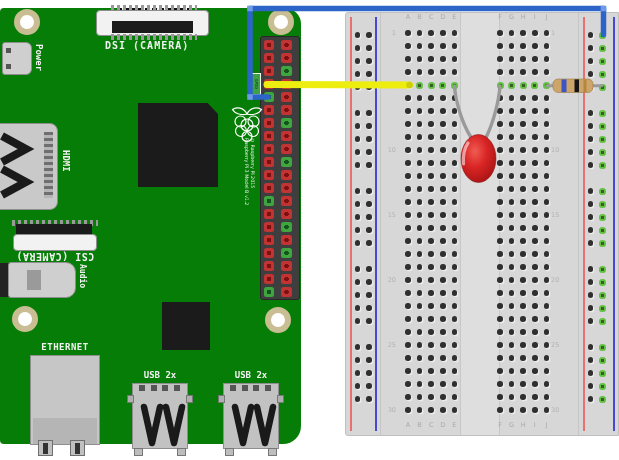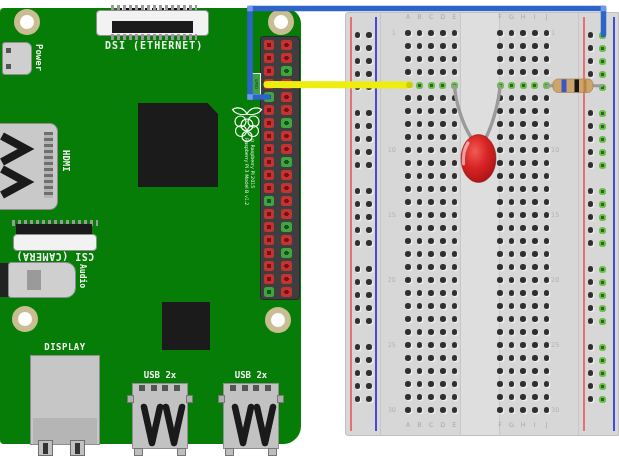--- a/index.html
+++ b/index.html
@@ -500,21 +500,21 @@
   <div class="mount-hole" style="left:14px;top:9px"></div>
   <div class="mount-hole" style="left:268px;top:9px"></div>
   <div class="mount-hole" style="left:12px;top:306px"></div>
   <div class="mount-hole" style="left:265px;top:307px"></div>
 
   <div class="ribbon" style="left:117px;top:8px;width:74px;height:8px"></div>
   <div class="teeth-h" style="left:111px;top:5px;width:86px;height:6px"></div>
   <div class="connector" style="left:96px;top:10px;width:113px;height:26px;border-radius:4px;background:#f2f2f2"></div>
   <div class="chip" style="left:112px;top:21px;width:81px;height:12px"></div>
   <div class="teeth-h" style="left:111px;top:34px;width:86px;height:6px"></div>
-  <div class="board-label" style="left:105px;top:40px;font-size:10px;letter-spacing:1px">DSI (ETHERNET)</div>
+  <div class="board-label" style="left:105px;top:40px;font-size:10px;letter-spacing:1px">DSI (CAMERA)</div>
 
   <div class="connector" style="left:2px;top:42px;width:30px;height:33px;border-radius:3px 6px 6px 3px;background:#cfcfcf"></div>
   <div class="chip" style="left:6px;top:48px;width:5px;height:5px;background:#555"></div>
   <div class="chip" style="left:6px;top:64px;width:5px;height:5px;background:#555"></div>
   <div class="board-label vlabel" style="left:34px;top:44px;font-size:9px">Power</div>
 
   <div class="connector" style="left:-2px;top:123px;width:60px;height:87px;border-radius:0 8px 8px 0;background:#c9c9c9"></div>
   <svg class="layer" style="z-index:5;pointer-events:none">
     <path d="M2 136 L26 149 L2 162 M2 169 L26 182 L2 195" stroke="#1a1a1a" stroke-width="8" fill="none" stroke-linejoin="miter"></path>
     <rect x="44" y="132" width="9" height="66" fill="#9f9f9f"></rect>
@@ -528,21 +528,21 @@
   <div class="board-label" style="left:16px;top:251px;font-size:10px;letter-spacing:0.5px;transform:rotate(180deg)">CSI (CAMERA)</div>
 
   <div class="chip" style="left:0px;top:263px;width:10px;height:34px;background:#222"></div>
   <div class="connector" style="left:8px;top:262px;width:68px;height:36px;border-radius:3px 10px 10px 3px;background:#cfcfcf"></div>
   <div class="chip" style="left:27px;top:270px;width:14px;height:20px;background:#9a9a9a"></div>
   <div class="board-label vlabel" style="left:78px;top:264px;font-size:8px">Audio</div>
 
   <div class="chip" style="left:138px;top:103px;width:80px;height:84px;clip-path:polygon(0 0,87% 0,100% 13%,100% 100%,0 100%)"></div>
   <div class="chip" style="left:162px;top:302px;width:48px;height:48px"></div>
 
-  <div class="board-label" style="left:30px;top:342px;width:70px;text-align:center;font-size:9px;letter-spacing:0.5px">DISPLAY</div>
+  <div class="board-label" style="left:30px;top:342px;width:70px;text-align:center;font-size:9px;letter-spacing:0.5px">ETHERNET</div>
   <div class="connector" style="left:30px;top:355px;width:70px;height:90px;background:#c6c6c6"></div>
   <div class="chip" style="left:33px;top:418px;width:64px;height:26px;background:#b5b5b5"></div>
   <div class="connector" style="left:38px;top:440px;width:15px;height:16px;background:#c0c0c0;border-color:#6e6e6e"></div>
   <div class="chip" style="left:43px;top:443px;width:5px;height:11px;background:#333"></div>
   <div class="connector" style="left:70px;top:440px;width:15px;height:16px;background:#c0c0c0;border-color:#6e6e6e"></div>
   <div class="chip" style="left:75px;top:443px;width:5px;height:11px;background:#333"></div>
 
   <div class="board-label" style="left:132px;top:370px;width:56px;text-align:center;font-size:9px">USB 2x</div>
   <div class="board-label" style="left:223px;top:370px;width:56px;text-align:center;font-size:9px">USB 2x</div>
   <div id="usb-ports">

